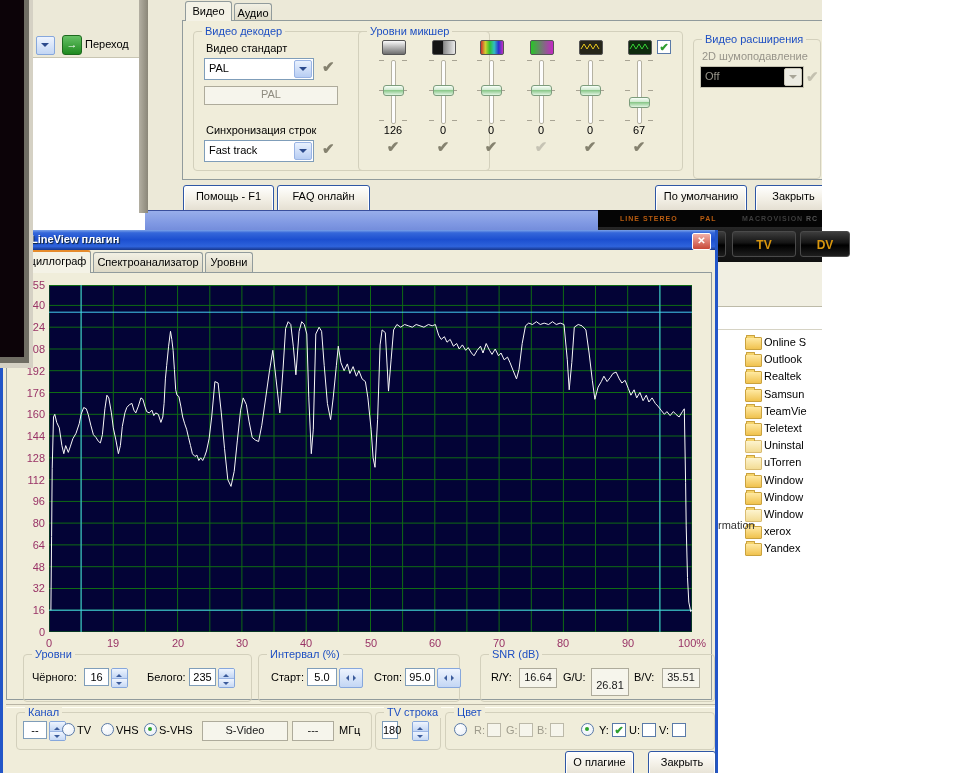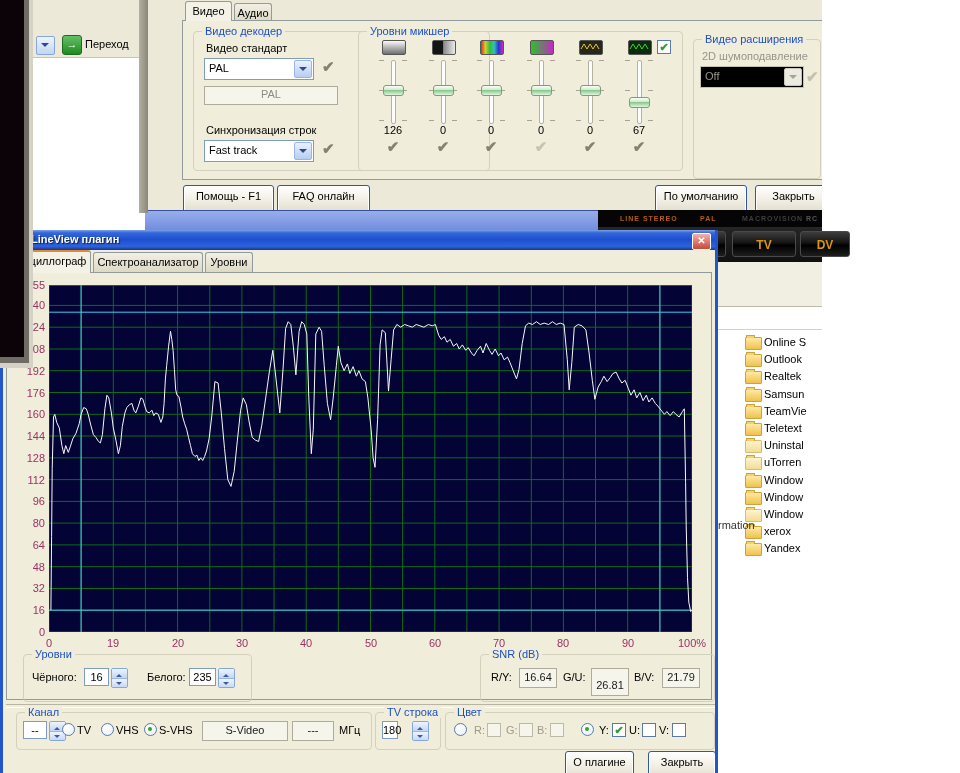--- a/index.html
+++ b/index.html
@@ -410,29 +410,38 @@
         <div class="half b"></div>
       </div>
     <span class="lab" style="left:123px;top:16px">Белого:</span>
     <div class="field" style="left:165px;top:13px;width:27px">235</div>
     <div class="spinv" style="left:194px;top:13px;height:18px">
         <div class="half t"></div>
         <div class="half b"></div>
       </div>
   </div>
 
+  <div class="groupbox" style="left:255px;top:424px;width:200px;height:46px">
+    <span class="legend">Интервал (%)</span>
+    <span class="lab" style="left:12px;top:16px">Старт:</span>
+    <div class="field" style="left:48px;top:13px;width:30px">5.0</div>
+    <div class="spinh" style="left:80px;top:13px"></div>
+    <span class="lab" style="left:115px;top:16px">Стоп:</span>
+    <div class="field" style="left:146px;top:13px;width:30px">95.0</div>
+    <div class="spinh" style="left:178px;top:13px"></div>
+  </div>
 
   <div class="groupbox" style="left:477px;top:424px;width:233px;height:46px">
     <span class="legend">SNR (dB)</span>
     <span class="lab" style="left:10px;top:16px">R/Y:</span>
     <div class="sunken" style="left:38px;top:13px;width:36px;height:16px;padding-top:2px">16.64</div>
     <span class="lab" style="left:82px;top:16px">G/U:</span>
     <div class="sunken" style="left:110px;top:13px;width:36px;height:16px;padding-top:10px">26.81</div>
     <span class="lab" style="left:153px;top:16px">B/V:</span>
-    <div class="sunken" style="left:181px;top:13px;width:36px;height:16px;padding-top:2px">21.79</div>
+    <div class="sunken" style="left:181px;top:13px;width:36px;height:16px;padding-top:2px">35.51</div>
   </div>
 
   <div id="lv-divider"></div>
 
   <div class="groupbox" style="left:13px;top:482px;width:354px;height:36px">
     <span class="legend">Канал</span>
     <div class="field" style="left:6px;top:8px;width:24px">--</div>
     <div class="spinv" style="left:32px;top:8px;height:18px">
         <div class="half t"></div>
         <div class="half b"></div>

